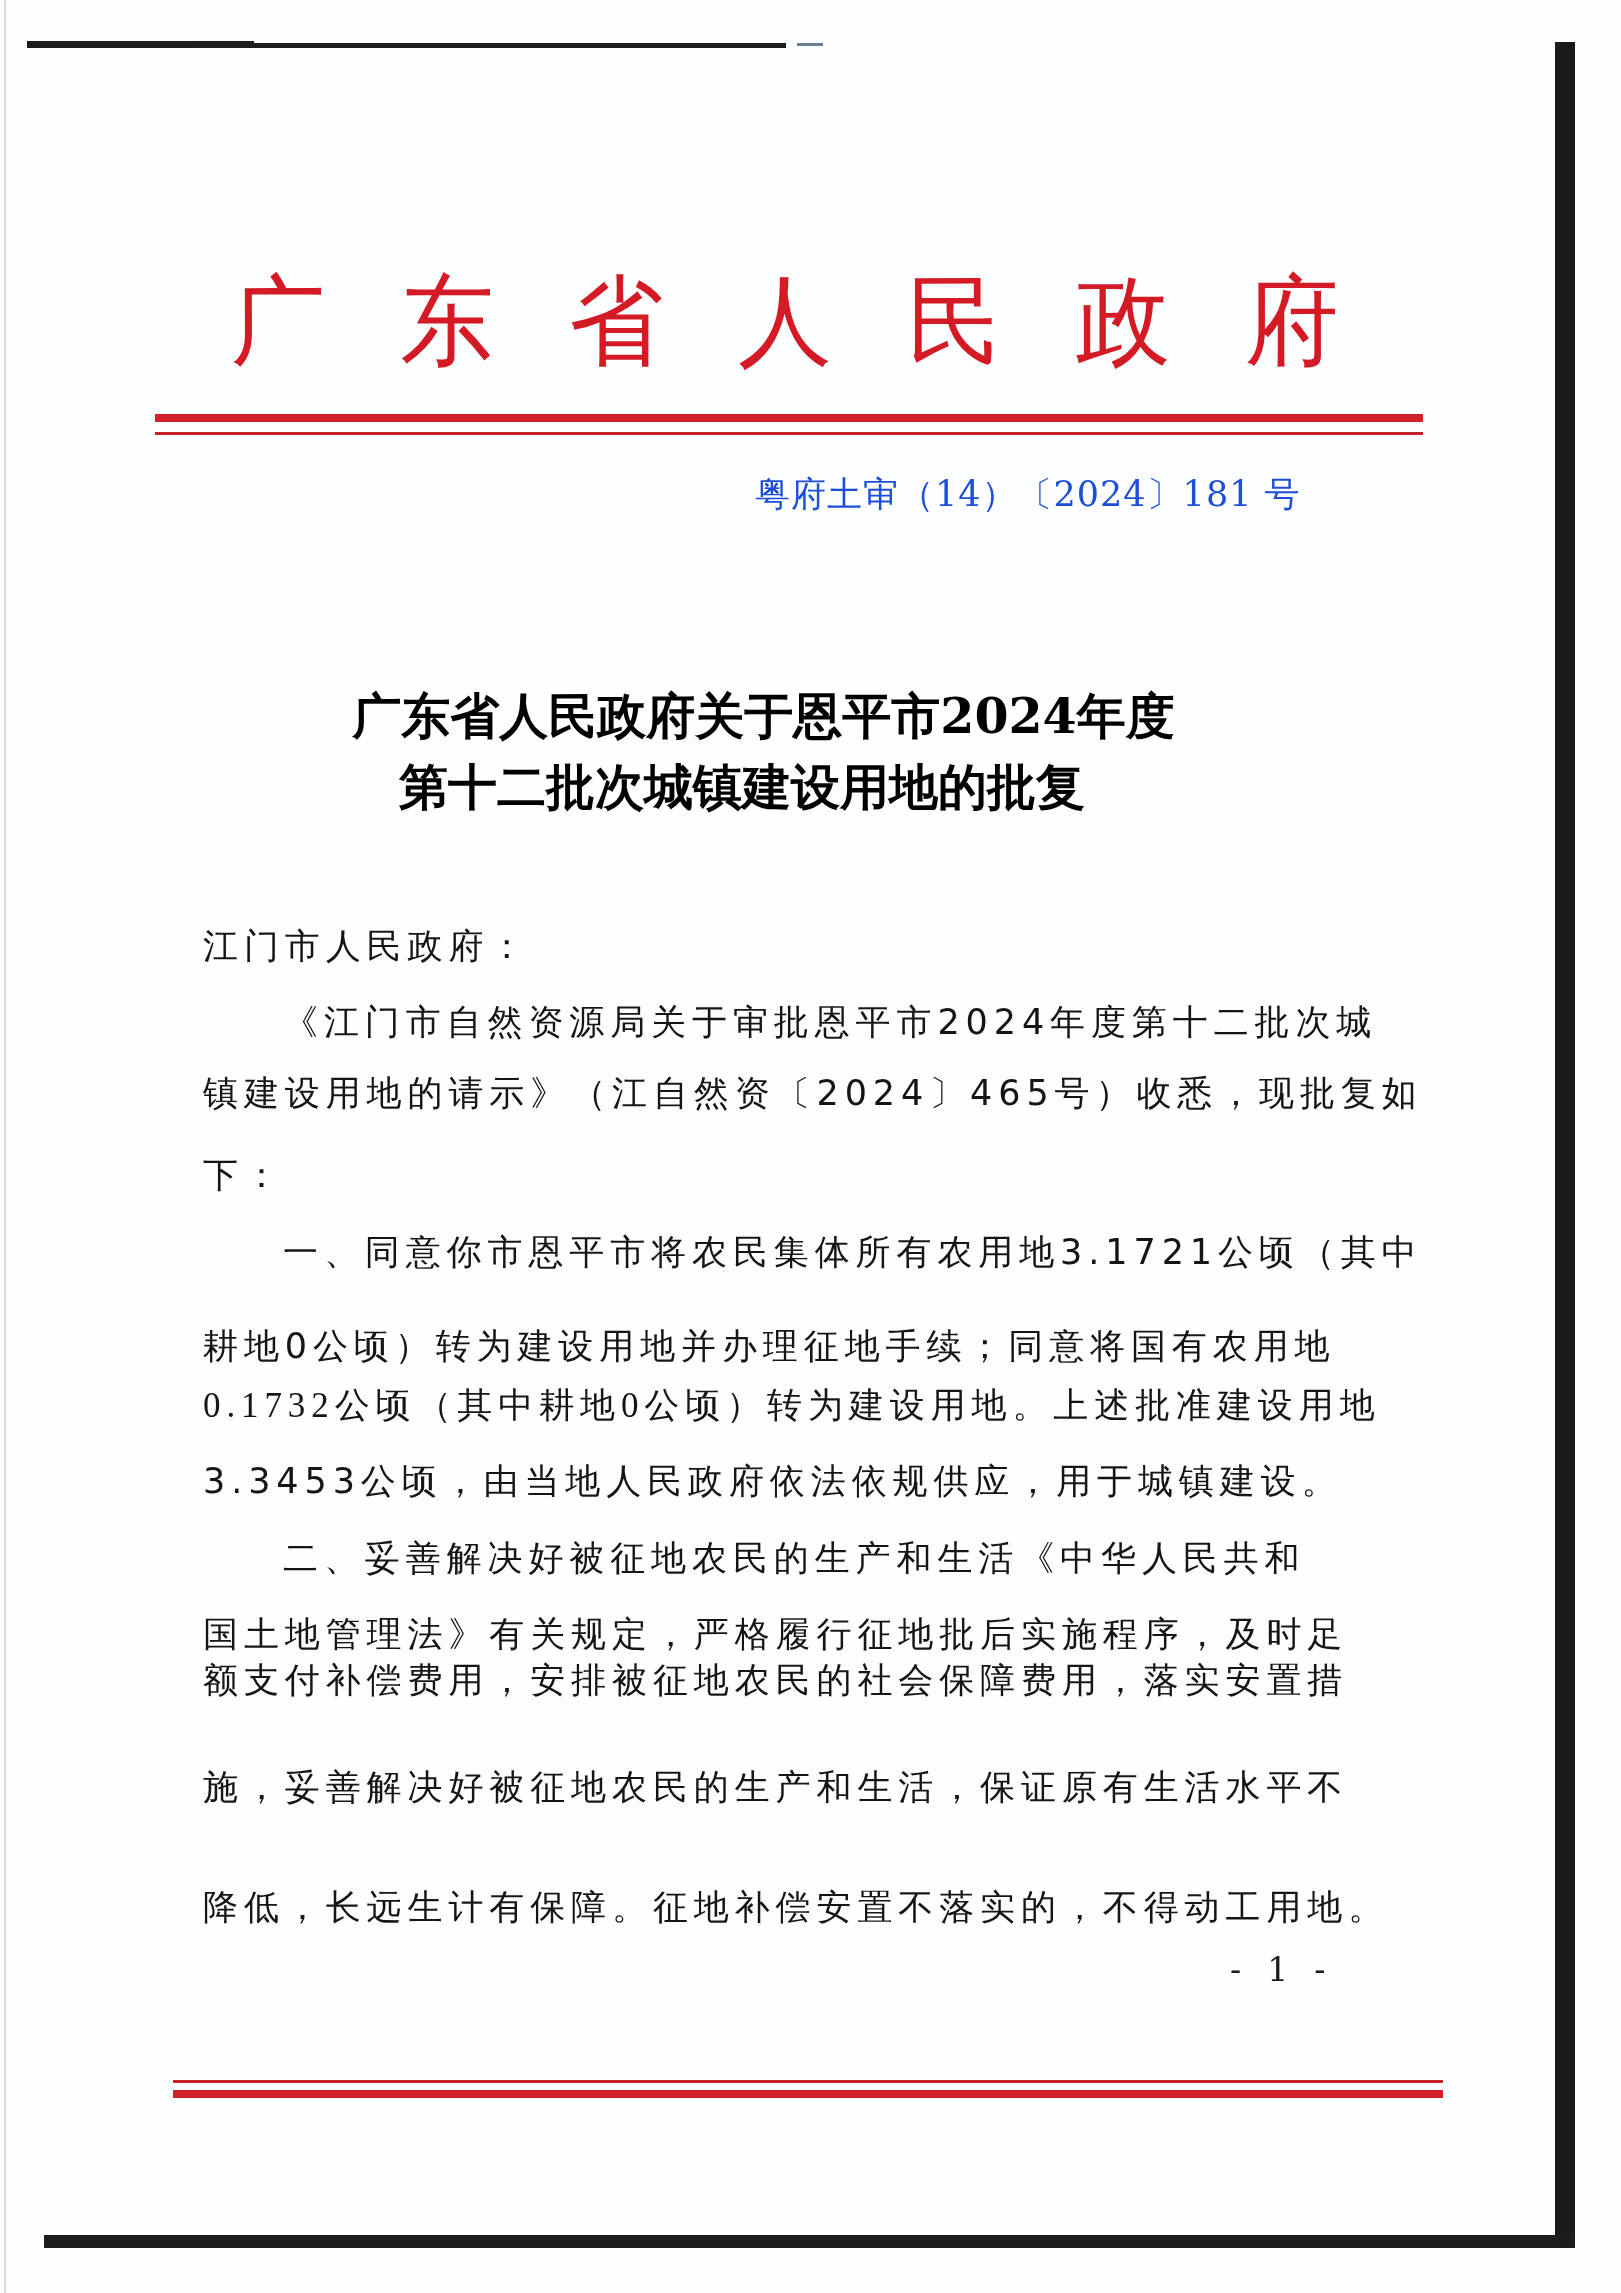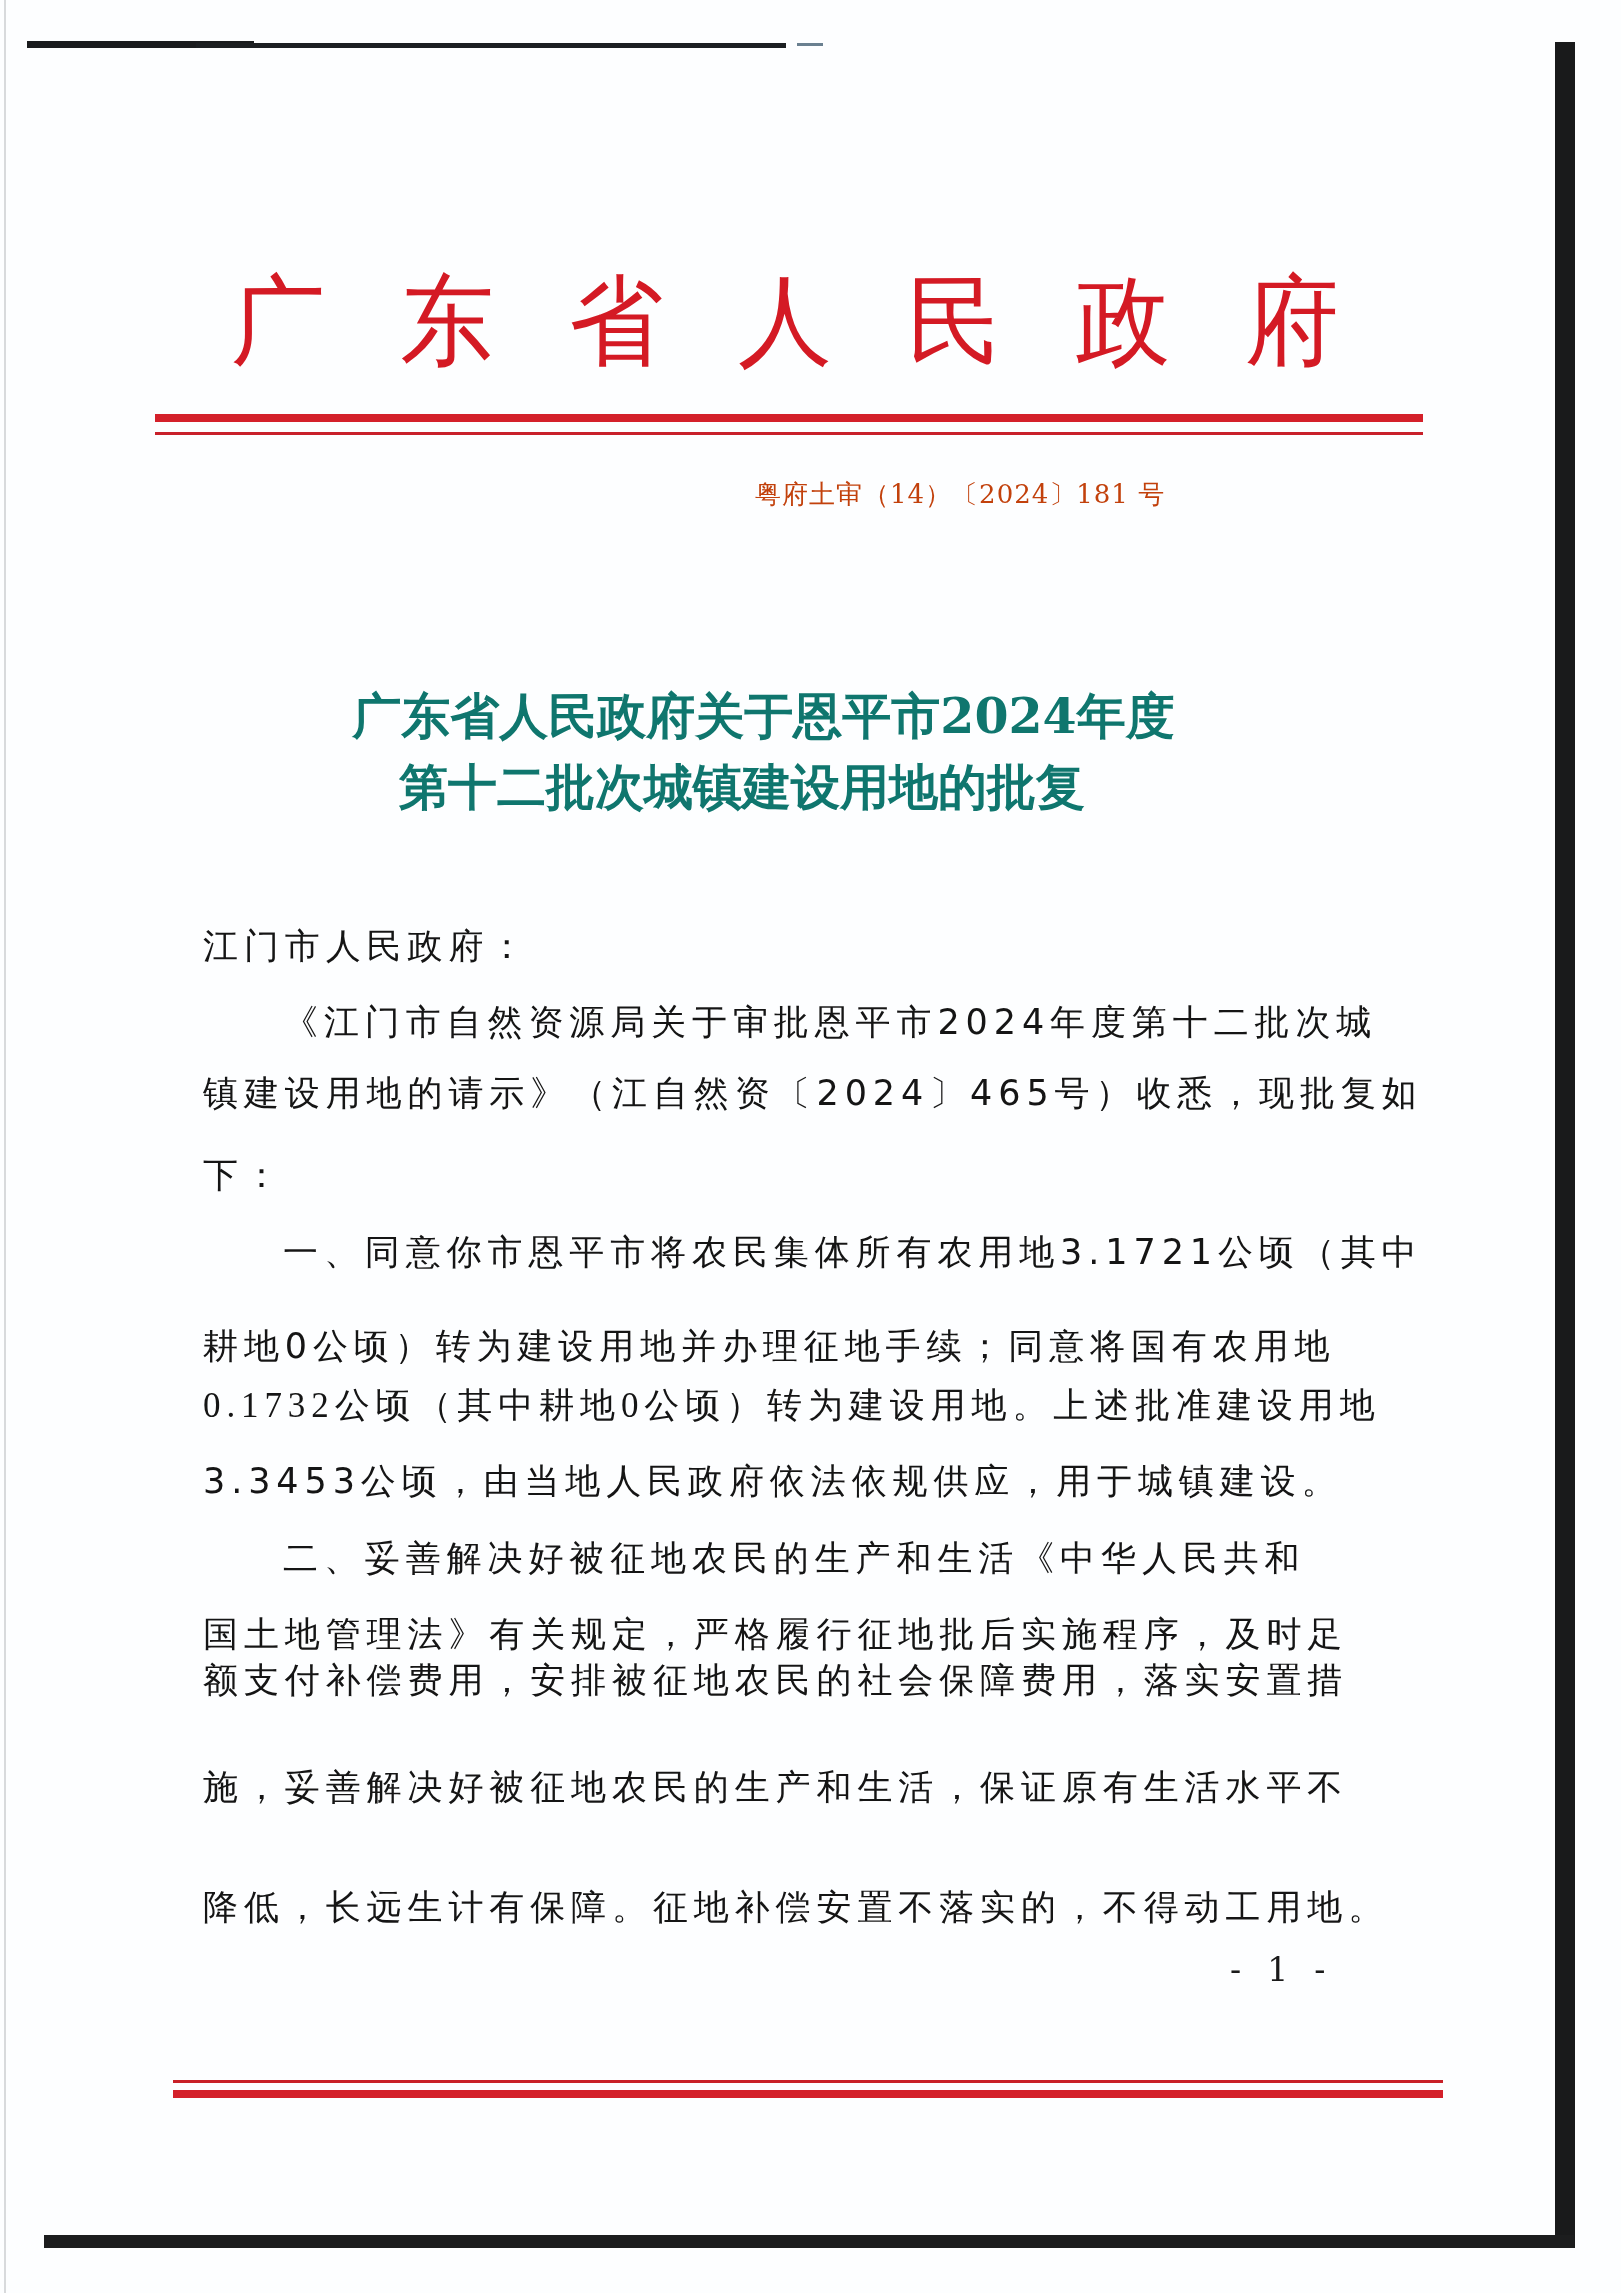--- a/index.html
+++ b/index.html
@@ -98,38 +98,38 @@
       top: 432px;
       width: 1268px;
       height: 2.9px;
       background: #c8202a;
     }
 
     .doc-number {
       position: absolute;
       left: 755px;
       top: 470px;
-      font-size: 26px;
+      font-size: 35px;
       line-height: 49px;
       letter-spacing: 1px;
-      color: #c2410c;
+      color: #1d4ed8;
       white-space: nowrap;
     }
 
     .doc-title {
       position: absolute;
       left: 0;
       width: 1621px;
       top: 681px;
       text-align: center;
       font-family: "DejaVu Serif", "Liberation Serif", serif;
       font-weight: 700;
       font-size: 49px;
       line-height: 71px;
-      color: #0f766e;
+      color: #000000;
     }
     .doc-title div {
       white-space: nowrap;
     }
     .doc-title .t1 { margin-left: -94px; }
     .doc-title .t2 { margin-left: -137px; }
 
     .body-text {
       position: absolute;
       left: 203px;

